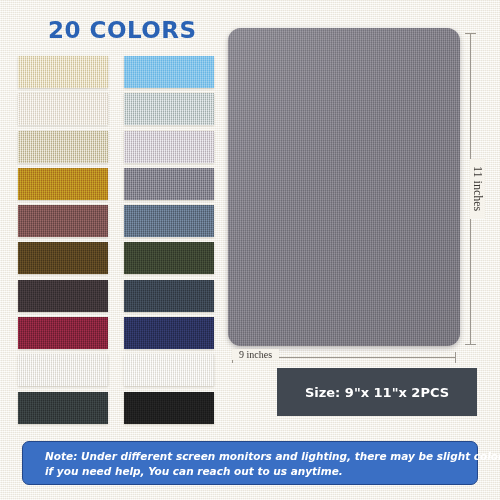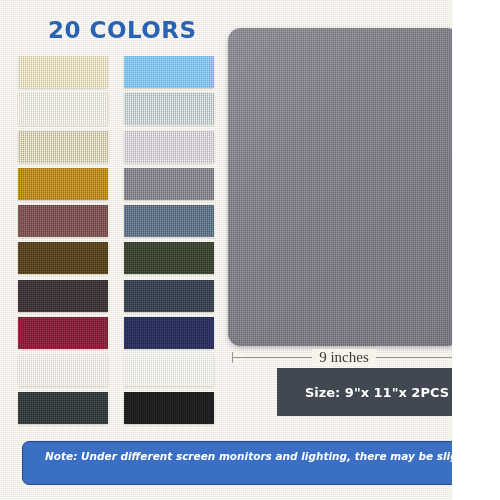--- a/index.html
+++ b/index.html
@@ -4,21 +4,21 @@
 <style>
   html, body {
     margin: 0; padding: 0;
     width: 500px; height: 500px;
     overflow: hidden;
     font-family: "Liberation Sans", sans-serif;
   }
 
   #stage {
     position: relative;
-    width: 452px; height: 500px;
+    width: 500px; height: 500px;
     background-color: #f6f3ec;
     background-image:
       repeating-linear-gradient(0deg, rgba(255,255,255,.55) 0 1px, rgba(205,198,182,.18) 1px 2px),
       repeating-linear-gradient(90deg, rgba(255,255,255,.55) 0 1px, rgba(205,198,182,.18) 1px 2px);
     overflow: hidden;
   }
 
   
   #title {
     position: absolute;
@@ -89,23 +89,22 @@
   .dim-line {
     position: absolute;
     background: #9b968e;
   }
   #dim-h-line { left: 232px; top: 357px; width: 224px; height: 1px; }
   #dim-h-cap-l { left: 232px; top: 352px; width: 1px; height: 11px; }
   #dim-h-cap-r { left: 455px; top: 352px; width: 1px; height: 11px; }
   #dim-h-label {
     position: absolute;
     left: 232px; top: 349px; width: 224px;
-    text-align: center;
     font-family: "Liberation Serif", serif;
-    font-size: 15px;
+    font-size: 10px;
     color: #3a3632;
   }
   #dim-h-label span {
     background: #f6f3ec;
     padding: 0 7px;
   }
 
   #dim-v-line { left: 470px; top: 33px; width: 1px; height: 312px; }
   #dim-v-cap-t { left: 465px; top: 33px; width: 11px; height: 1px; }
   #dim-v-cap-b { left: 465px; top: 344px; width: 11px; height: 1px; }
@@ -253,15 +252,16 @@
   <div id="dim-v-label">
     <span>11 inches</span>
   </div>
 
   <div id="spec-box">
     <div>Size: 9"x 11"x 2PCS</div>
   </div>
 
   <div id="note-banner">
     <div>Note: Under different screen monitors and lighting, there may be slight color variations,</div>
+    <div>if you need help, You can reach out to us anytime.</div>
   </div>
 
 </div>
 
 </body></html>

